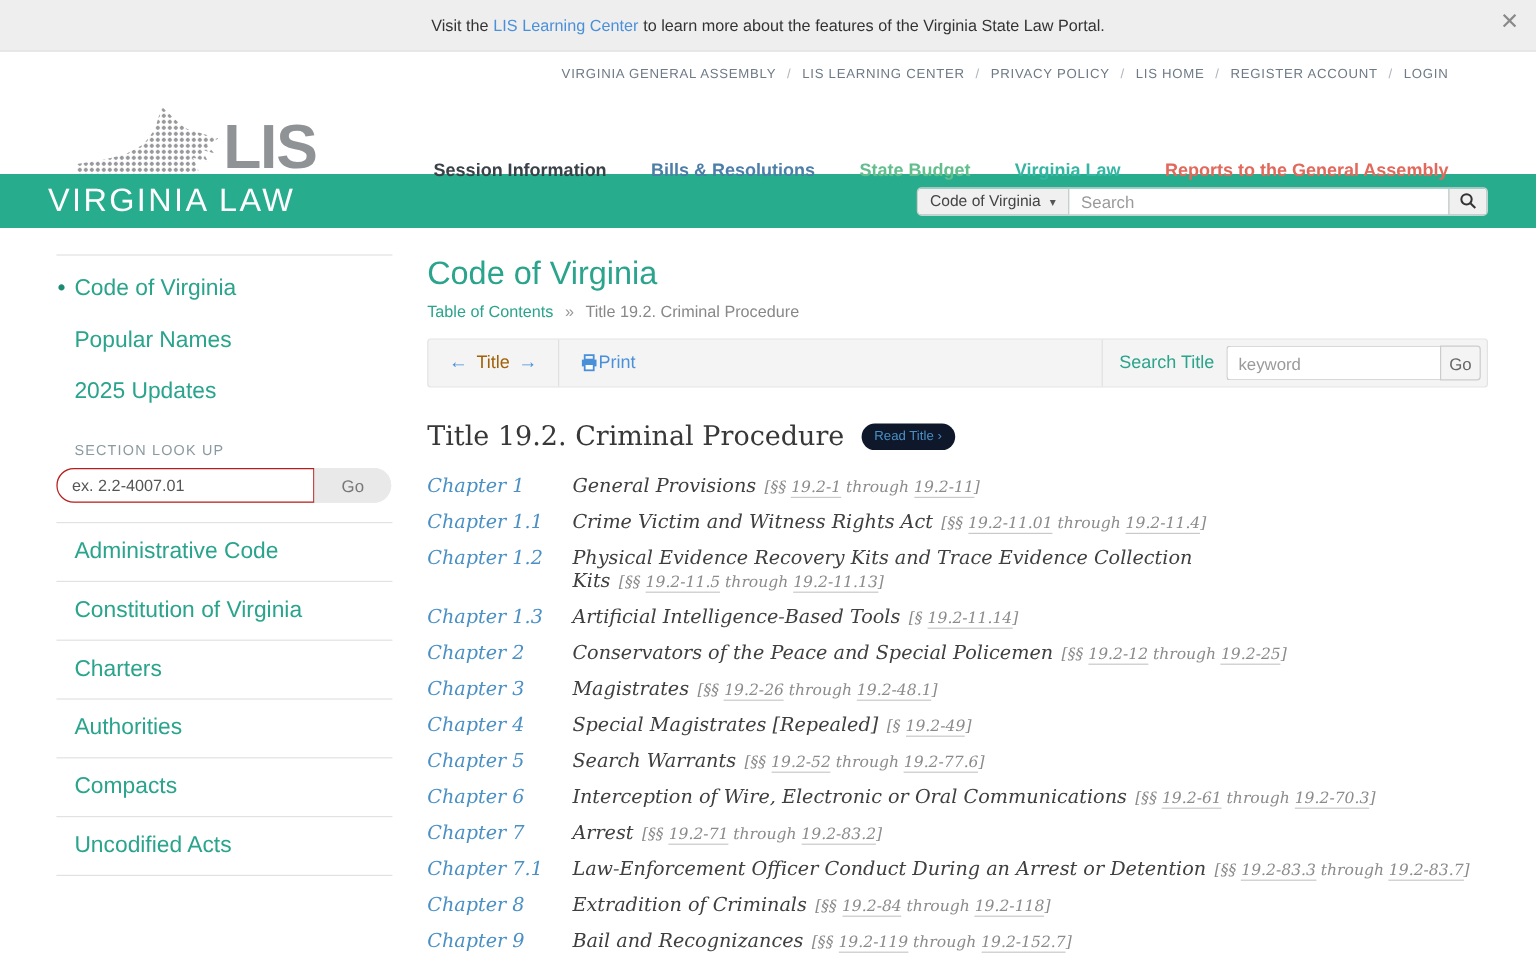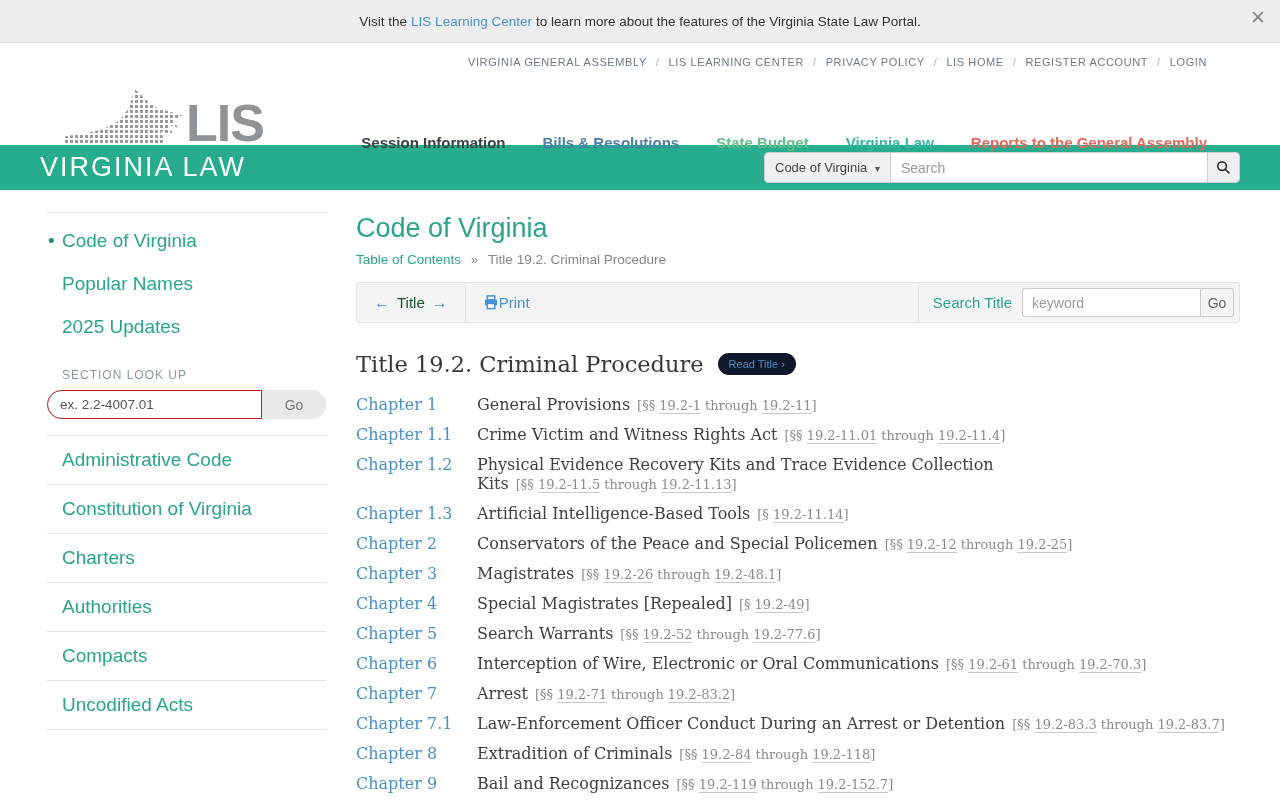--- a/index.html
+++ b/index.html
@@ -27,21 +27,21 @@
     letter-spacing:0.6px; color:#6e7a86; }
   .utility-nav .u-item { cursor:pointer; text-transform:uppercase; }
   .utility-nav .u-item:not(:last-child)::after { content:"/"; color:#b0b5ba; margin:0 9px; }
   .main-nav { margin-top:27px; display:flex; gap:37px; font-size:15px; font-weight:bold; }
   .main-nav .n-item { cursor:pointer; }
 
   
   .green-bar { height:45px; background:#27ad8d; display:flex; align-items:center; }
   .green-title { color:#fff; font-size:27px; font-weight:300; letter-spacing:2px;
     margin-left:40px; font-stretch:condensed; }
-  .search-group { margin-left:auto; margin-right:40px; display:flex; height:31px;
+  .search-group { margin-left:auto; margin-right:40px; display:flex; height:24px;
     border-radius:4px; overflow:hidden; border:1px solid #cfcfcf; width:476px; }
   .filter-btn { background:#f0f0f0; border:none; border-right:1px solid #ccc; color:#444;
     font-size:13px; padding:0 10px; cursor:pointer; white-space:nowrap; }
   .filter-btn .caret { font-size:10px; color:#555; margin-left:4px; }
   .global-search { flex:1; border:none; outline:none; padding:0 10px; font-size:14px; color:#333; }
   .global-search::placeholder { color:#9a9a9a; }
   .search-btn { width:32px; background:#f0f0f0; border:none; border-left:1px solid #ccc;
     cursor:pointer; display:flex; align-items:center; justify-content:center; }
 
   
@@ -69,38 +69,38 @@
   .page-title { color:#2aa48c; font-size:27px; font-weight:500; margin-top:23px; }
   .breadcrumb { margin-top:8px; font-size:13.5px; color:#888; }
   .breadcrumb .bc-link { color:#2aa48c; text-decoration:none; cursor:pointer; }
   .breadcrumb .bc-sep { margin:0 6px; color:#999; }
 
   .toolbar { margin-top:15px; height:41px; background:#f4f4f4; border:1px solid #e3e3e3;
     border-radius:3px; display:flex; align-items:stretch; font-size:15px; }
   .tb-cell { display:flex; align-items:center; padding:0 17px; }
   .tb-divider { border-left:1px solid #e0e0e0; }
   .tb-arrow { color:#4a90d9; cursor:pointer; font-size:16px; }
-  .tb-title-label { color:#14532d; margin:0 7px; cursor:pointer; }
+  .tb-title-label { color:#a16207; margin:0 7px; cursor:pointer; }
   .tb-print { color:#4a90d9; cursor:pointer; display:flex; align-items:center; }
   .tb-spacer { flex:1; }
   .tb-search { display:flex; align-items:center; gap:10px; padding:0 5px 0 14px; }
   .tb-search-label { color:#2aa48c; font-size:15px; }
   .tb-keyword { width:178px; height:29px; border:1px solid #ccc; border-radius:3px 0 0 3px;
     padding:0 9px; font-size:14px; color:#333; outline:none; border-right:none; }
   .tb-keyword::placeholder { color:#9a9a9a; }
   .tb-go { height:29px; width:34px; background:#f4f4f4; border:1px solid #ccc;
     border-radius:0 3px 3px 0; color:#666; font-size:14px; cursor:pointer; margin-left:-10px; }
 
   .title-row { margin-top:28px; display:flex; align-items:center; }
   .title-heading { font-family:"DejaVu Serif", serif; font-weight:normal; font-size:22.5px; color:#383838; }
   .read-title-badge { margin-left:14px; background:#0f172a; color:#4a90c4; font-size:11px;
     border-radius:11px; padding:5px 11px; cursor:pointer; white-space:nowrap; }
 
   .chapter-list { margin-top:12px; font-family:"DejaVu Serif", serif; }
-  .chapter-row { display:flex; padding:5.5px 0; align-items:baseline; }
+  .chapter-row { display:flex; padding:5.5px 0; align-items:baseline;font-style:italic; }
   .ch-num { width:121px; flex-shrink:0; color:#4a90c4; font-size:16px; cursor:pointer; }
   .ch-name { color:#3f3f3f; font-size:16px; }
   .ch-ref { color:#8b8b8b; font-size:13px; margin-left:7px; white-space:nowrap; }
   .ref-link { color:#8b8b8b; border-bottom:1px solid #c9c9c9; cursor:pointer; }
   .ref-mid { margin:0 4px; }
   .ch-ref span:empty { display:none; }
 </style>
 </head>
 <body>
 

